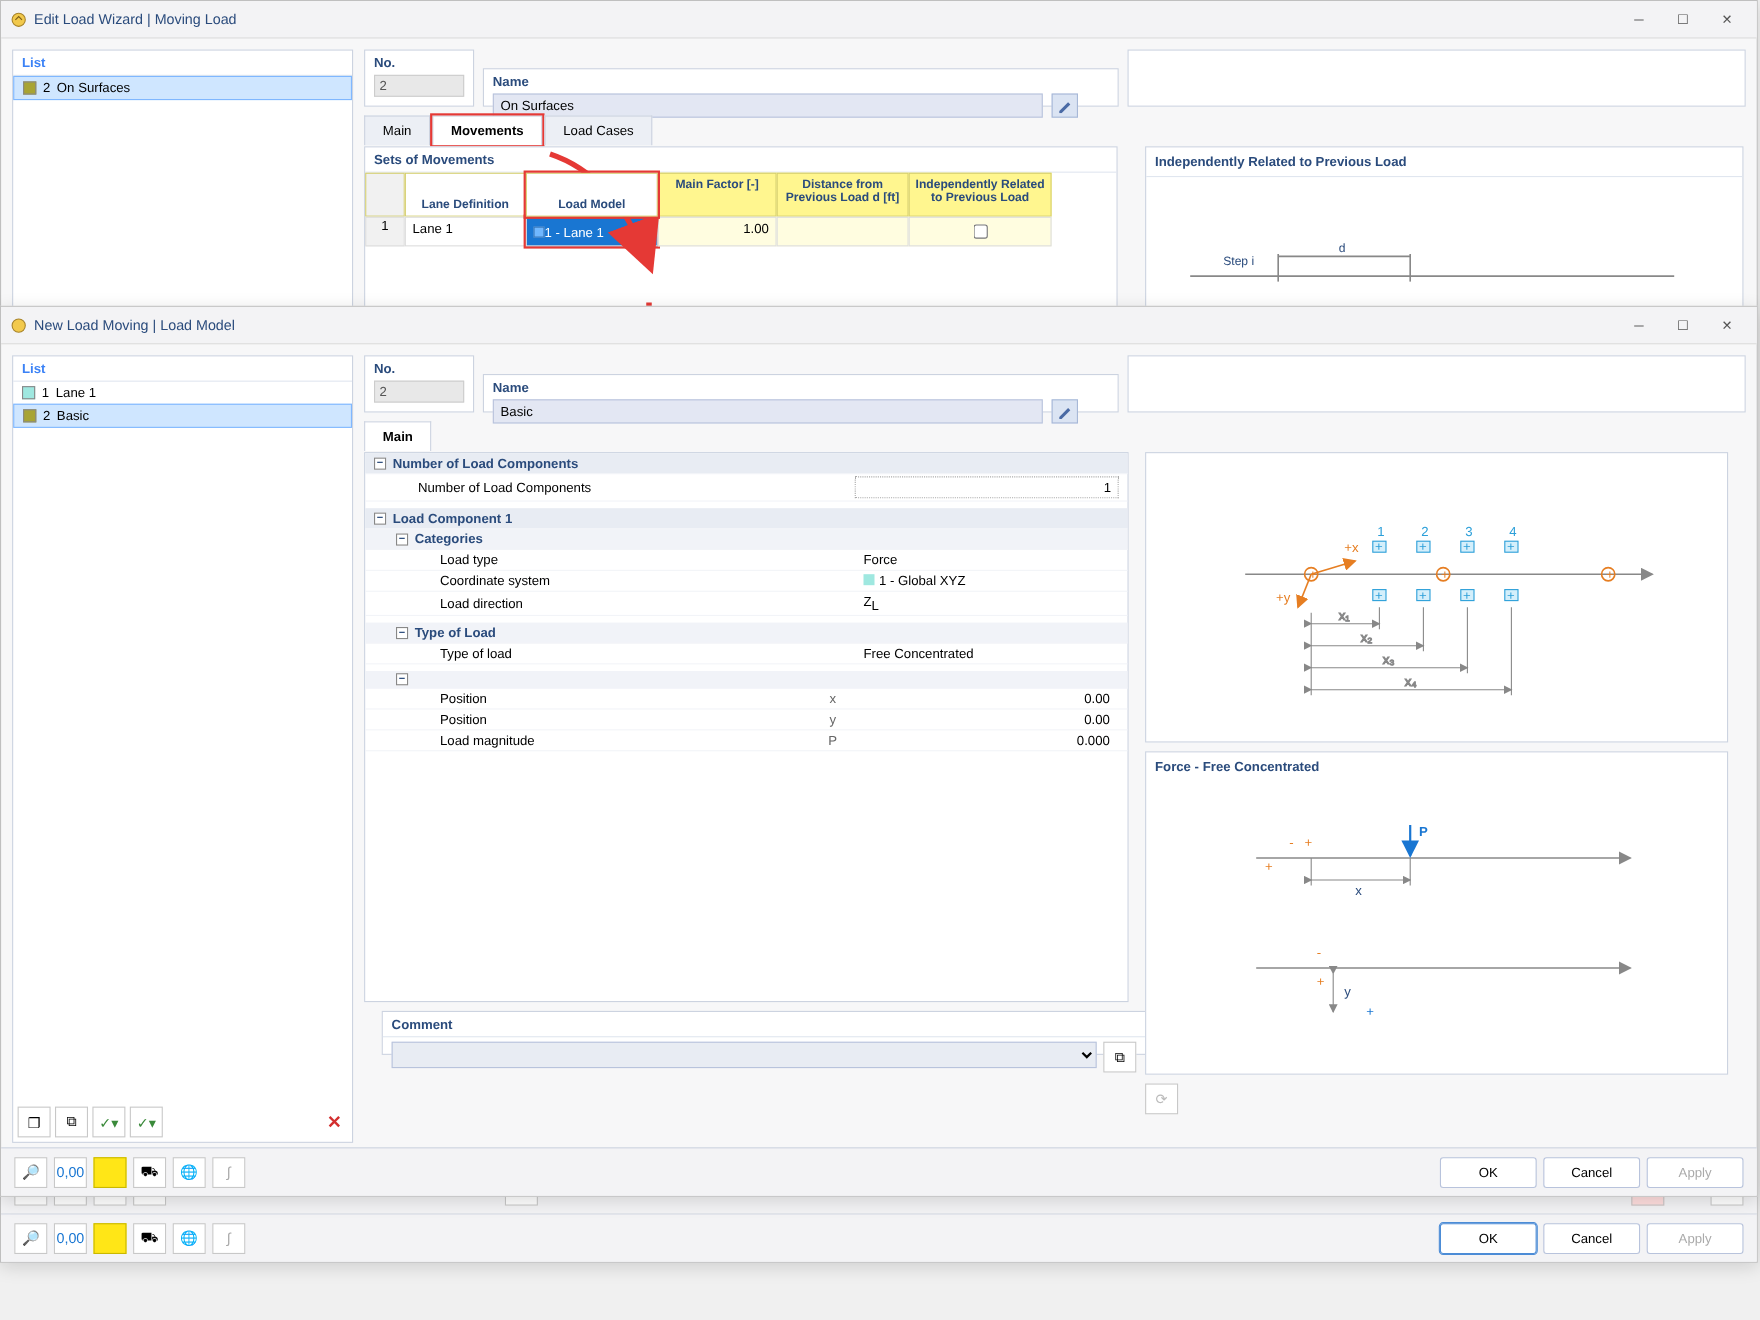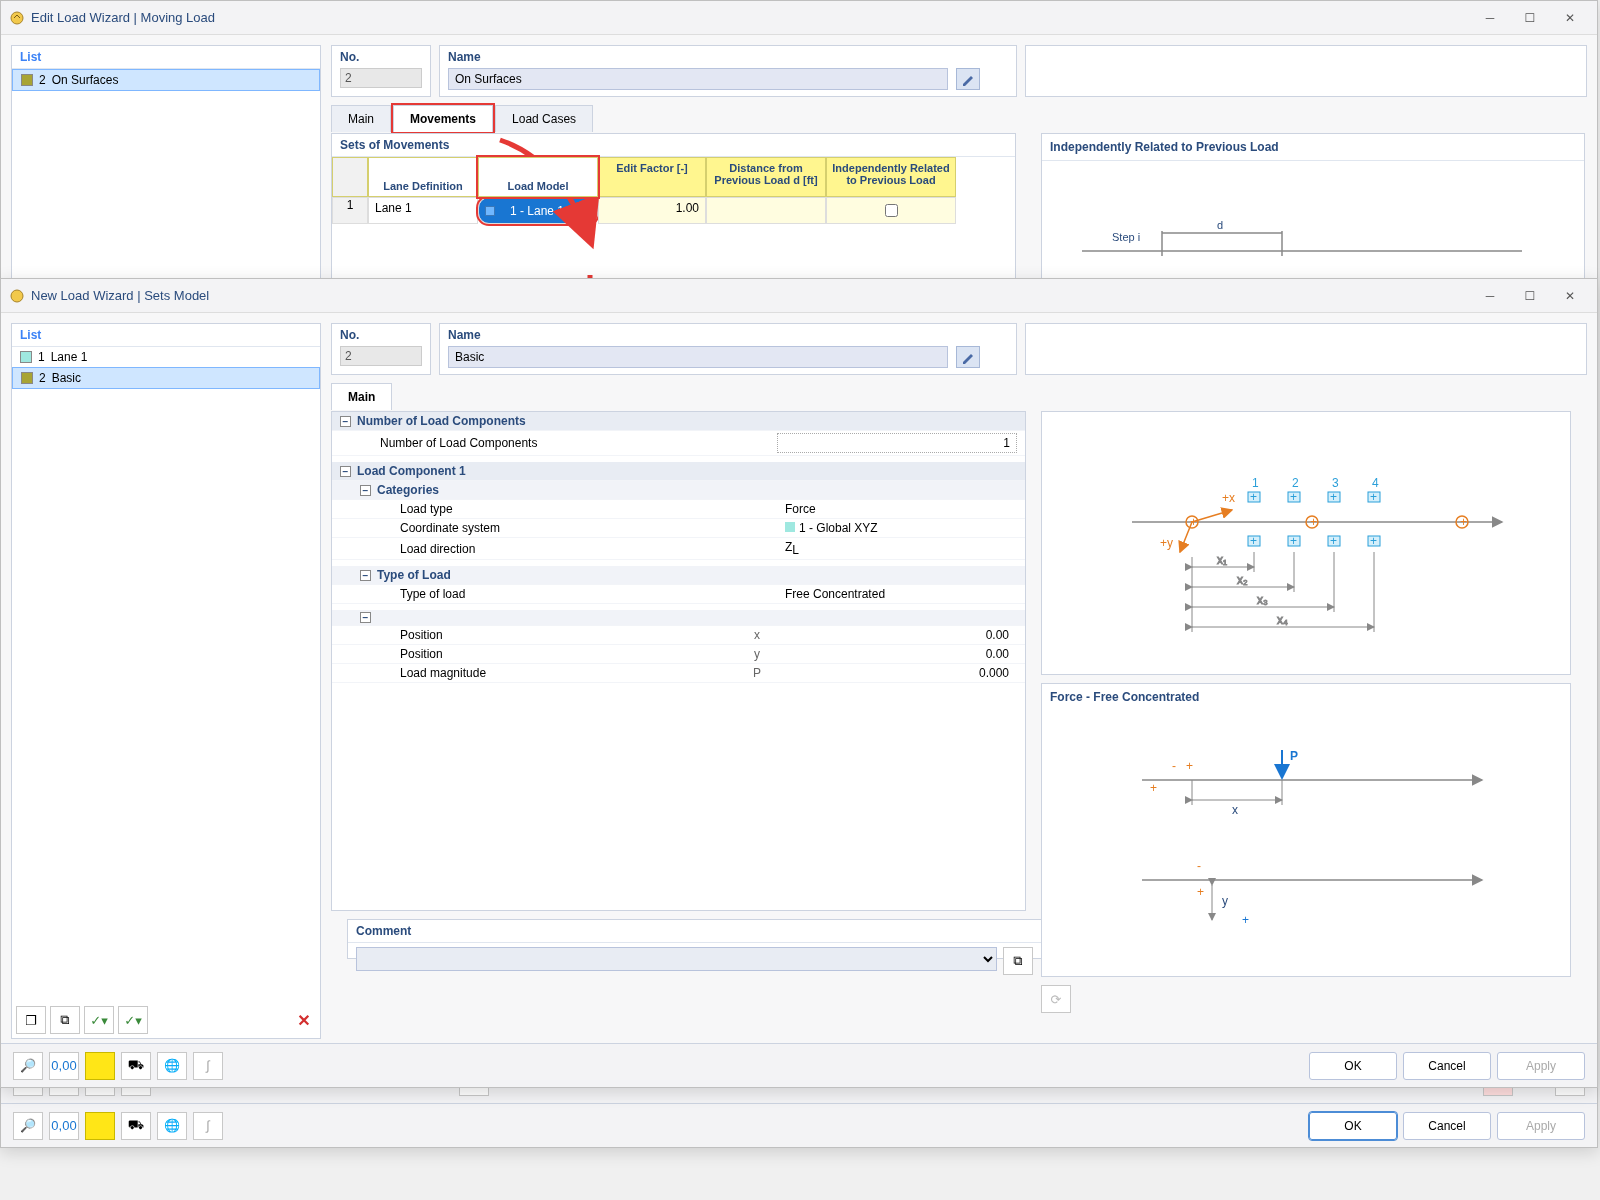--- a/index.html
+++ b/index.html
@@ -14,21 +14,21 @@
   
   .panel-left { position:absolute; top:44px; left:10px; width:310px; background:#fff; border:1px solid #ccd3e0;}
   .panel-left .hdr { padding:4px 8px; color:#3b82f6; font-weight:600; border-bottom:1px solid #e0e6ef;}
   .list-row { display:flex; align-items:center; padding:3px 8px; gap:6px;}
   .list-row .sw { width:12px; height:12px; border:1px solid #888;}
   .list-row.sel { background:#cfe6ff; border:1px solid #7fb7ff; }
   
   .no-name { position:absolute; top:44px; left:330px; right:10px; height:52px; display:flex; gap:8px;}
   .no-box,.name-box { background:#fff; border:1px solid #ccd3e0; padding:4px 8px;}
   .no-box { width:100px;}
-  .name-box { flex:1; position:relative;}
+  .name-box { flex:1; position:relative;margin-top:17px;}
   .lbl { color:#2a4b7c; font-weight:600; margin-bottom:4px;}
   .no-input { width:100%; background:#e8e8e8; border:1px solid #ccc; padding:2px 4px; color:#555;}
   .name-input { width:500px; background:#e3e7f3; border:1px solid #b8c3dc; padding:3px 6px;}
   .edit-btn { position:absolute; top:22px; left:516px; width:24px; height:22px; background:#dbe4f3; border:1px solid #a7b8d7; display:flex; align-items:center; justify-content:center;}
   
   .tabs { position:absolute; left:330px; display:flex;text-align:center; }
   .tab { padding:6px 16px; background:#eceff5; border:1px solid #ccd3e0; border-bottom:none; margin-right:2px; cursor:pointer;}
   .tab.active { background:#fff; font-weight:600;}
   .tab.highlight { outline:2px solid #e53935; outline-offset:0;}
   
@@ -133,28 +133,28 @@
     <div class="tab active highlight">Movements</div>
     <div class="tab">Load Cases</div>
   </div>
 
   <div class="content-panel" style="top:132px; width:685px; height:150px;">
     <div class="sets-hdr">Sets of Movements</div>
     <div class="grid" style="grid-template-columns:36px 110px 120px 108px 120px 130px;">
       <div class="ghdr" style="background:#f1f1f1;"></div>
       <div class="ghdr" style="background:#fff;padding-top:22px;">Lane Definition</div>
       <div class="ghdr hl" style="background:#fff;padding-top:22px;">Load Model</div>
-      <div class="ghdr">Edit Factor
+      <div class="ghdr">Main Factor
 [-]</div>
       <div class="ghdr">Distance from Previous Load d [ft]</div>
       <div class="ghdr">Independently Related to Previous Load</div>
 
       <div class="rowno">1</div>
       <div class="gcell">Lane 1</div>
-      <div class="gcell sel" style="display:flex;align-items:center;gap:15px;border-radius:11px;">
+      <div class="gcell sel" style="display:flex;align-items:center;gap:0;">
           <span class="sw" style="width:10px;height:10px;background:#6fb7ff;border:1px solid #3a77b7;"></span>
           <span>1 - Lane 1</span>
         </div>
       <div class="gcell greenish" style="text-align:right;">1.00</div>
       <div class="gcell greenish"></div>
       <div class="gcell greenish" style="text-align:center;"><input type="checkbox" style=""></div>
     </div>
   </div>
 
   <div class="right-info" style="top:132px; left:1040px; right:12px; height:150px;">
@@ -206,21 +206,21 @@
   </defs>
   <path d="M 500 140 Q 560 160 590 240" stroke="#e53935" stroke-width="5" fill="none" marker-end="url(#ah)"></path>
   <line x1="590" y1="275" x2="590" y2="430" stroke="#e53935" stroke-width="5" marker-end="url(#ah)"></line>
 </svg>
 
 <div class="window" style="left:0; top:278px; width:1598px; height:810px;">
   <div class="titlebar">
     <svg class="icon" viewBox="0 0 16 16">
         <circle cx="8" cy="8" r="6" fill="#f2c94c" stroke="#a8842a"></circle>
       </svg>
-    <span class="title">New Load Wizard | Sets Model</span>
+    <span class="title">New Load Moving | Load Model</span>
     <div class="winbtns">
       <div class="winbtn">─</div>
       <div class="winbtn">☐</div>
       <div class="winbtn">✕</div>
     </div>
   </div>
 
   <div class="panel-left" style="top:44px; height:716px;">
     <div class="hdr">List</div>
     <div class="list-row">

